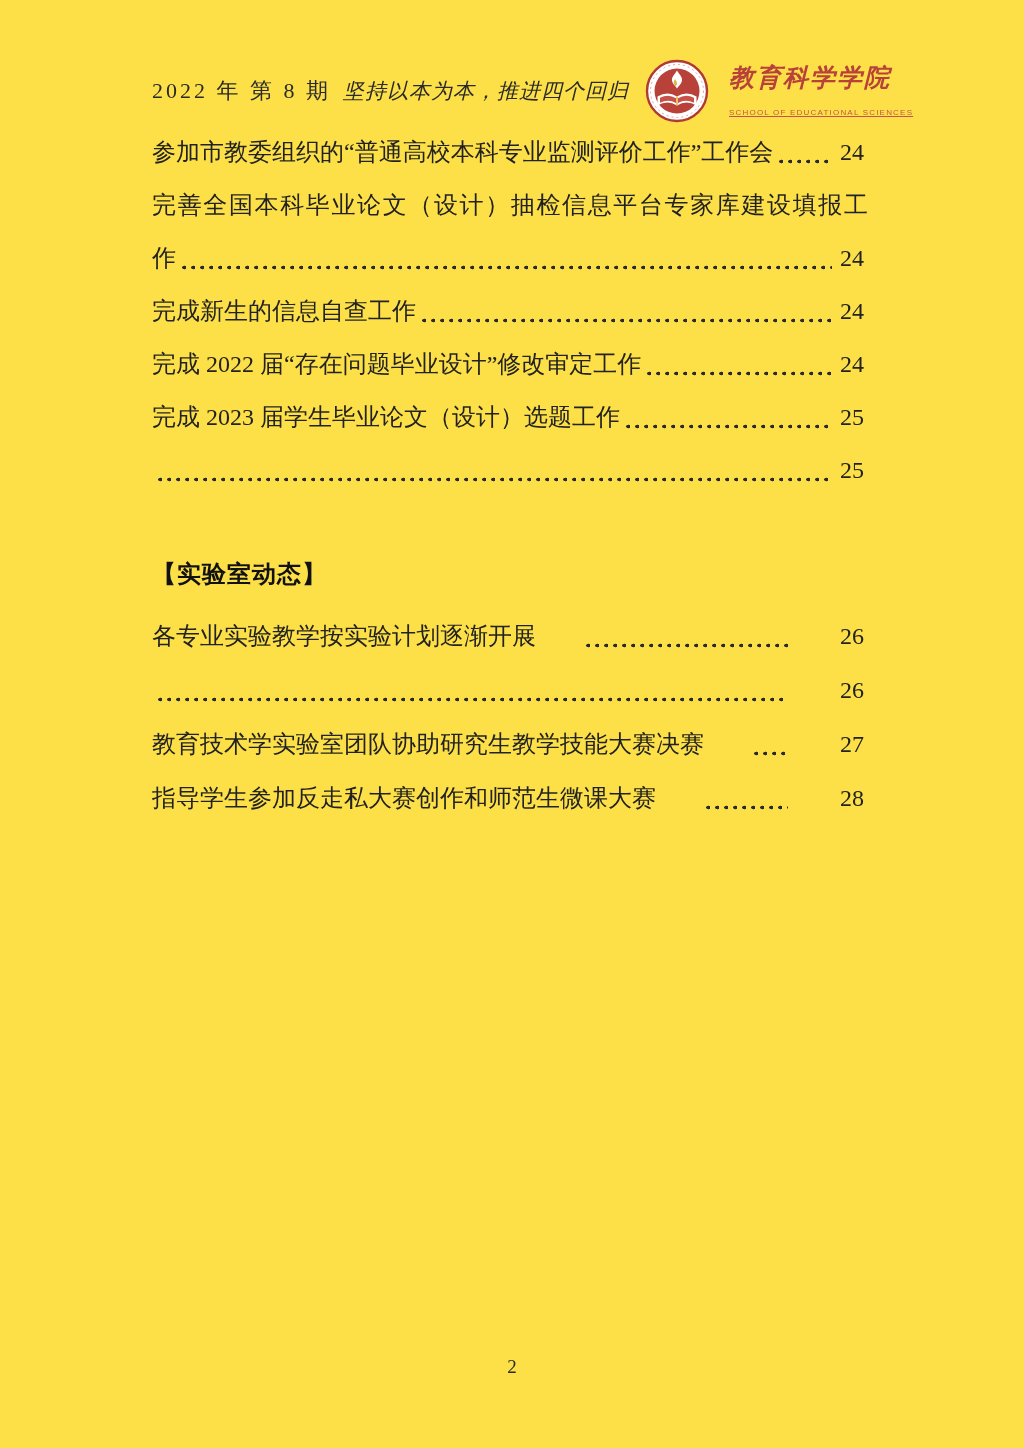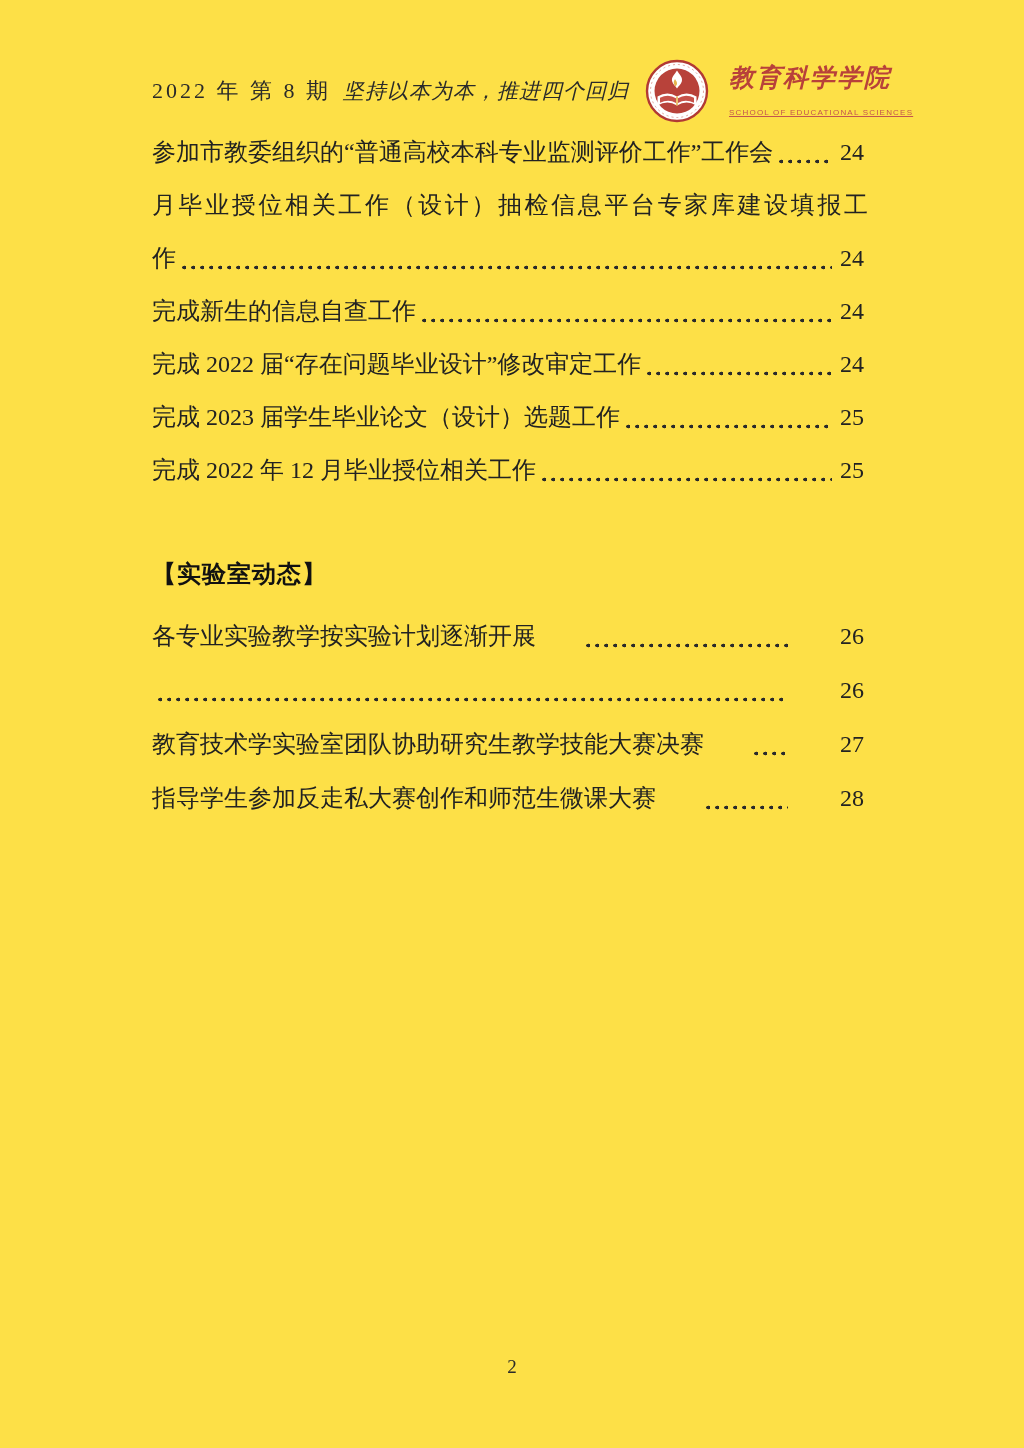--- a/index.html
+++ b/index.html
@@ -151,21 +151,21 @@
 
   <div class="toc">
 
     <div class="toc-row">
       <span class="toc-text">参加市教委组织的“普通高校本科专业监测评价工作”工作会</span>
       <span class="leader"></span>
       <span class="toc-page">24</span>
     </div>
 
     <div class="toc-row row-fill">
-      <span class="toc-text">月毕业授位相关工作（设计）抽检信息平台专家库建设填报工</span>
+      <span class="toc-text">完善全国本科毕业论文（设计）抽检信息平台专家库建设填报工</span>
 
     </div>
 
     <div class="toc-row">
       <span class="toc-text">作</span>
       <span class="leader"></span>
       <span class="toc-page">24</span>
     </div>
 
     <div class="toc-row">
@@ -180,21 +180,20 @@
       <span class="toc-page">24</span>
     </div>
 
     <div class="toc-row">
       <span class="toc-text">完成 2023 届学生毕业论文（设计）选题工作</span>
       <span class="leader"></span>
       <span class="toc-page">25</span>
     </div>
 
     <div class="toc-row">
-      <span class="toc-text">完成 2022 年 12 月毕业授位相关工作</span>
       <span class="leader"></span>
       <span class="toc-page">25</span>
     </div>
 
     <div class="section-title">【实验室动态】</div>
 
     <div class="section2">
       <div class="toc-row">
         <span class="toc-text">各专业实验教学按实验计划逐渐开展</span>
         <span class="leader"></span>

